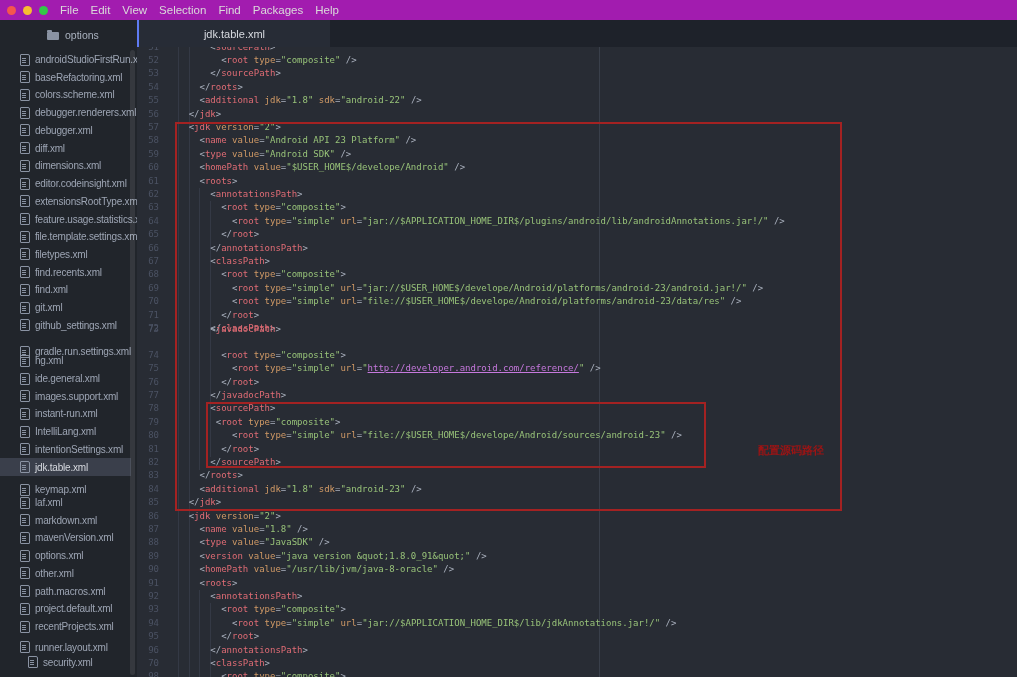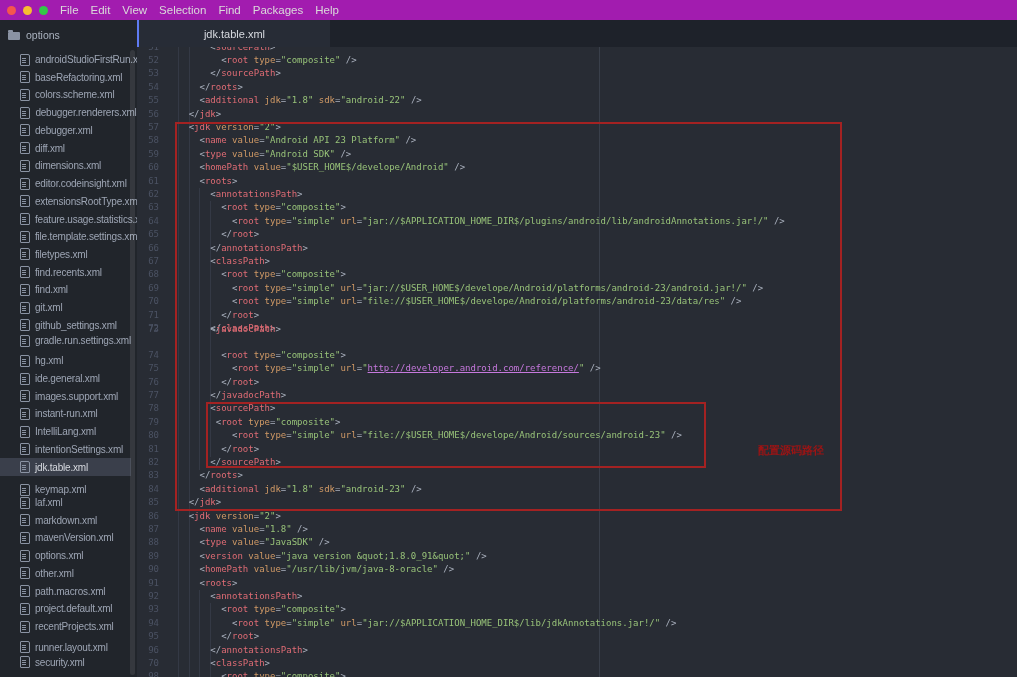--- a/index.html
+++ b/index.html
@@ -17,21 +17,21 @@
   .tl{width:9px;height:9px;border-radius:50%;}
   #menu-items{display:flex;align-items:center;gap:12px;margin-left:6px;}
   .menu-item{color:#dadada;font-size:11.5px;cursor:default;}
   
   #sidebar{
     position:absolute;left:0;top:20px;width:137px;height:657px;
     background:#21252b;z-index:6;overflow:hidden;
   }
   #tree-root{
     position:absolute;left:0;top:6px;height:18px;width:137px;
-    display:flex;align-items:center;
+    display:flex;align-items:center;padding-left:39px;
   }
   .folder-icon{
     position:relative;width:12px;height:8px;background:#8a93a3;
     border-radius:1px;margin-left:8px;margin-top:2px;flex:0 0 auto;
   }
   .folder-icon:before{
     content:"";position:absolute;left:0;top:-2px;width:5px;height:2px;
     background:#8a93a3;border-radius:1px 1px 0 0;
   }
   #tree-root .lbl{margin-left:6px;color:#aab2bf;font-size:10.5px;}
@@ -126,21 +126,21 @@
         <span class="lbl">androidStudioFirstRun.xml</span>
       </div>
       <div class="tree-item" style="top: 48.42px;">
         <span class="file-icon"></span>
         <span class="lbl">baseRefactoring.xml</span>
       </div>
       <div class="tree-item" style="top: 66.14px;">
         <span class="file-icon"></span>
         <span class="lbl">colors.scheme.xml</span>
       </div>
-      <div class="tree-item" style="top: 83.86px; justify-content: center;">
+      <div class="tree-item" style="top: 83.86px;">
         <span class="file-icon"></span>
         <span class="lbl">debugger.renderers.xml</span>
       </div>
       <div class="tree-item" style="top: 101.58px;">
         <span class="file-icon"></span>
         <span class="lbl">debugger.xml</span>
       </div>
       <div class="tree-item" style="top: 119.3px;">
         <span class="file-icon"></span>
         <span class="lbl">diff.xml</span>
@@ -178,21 +178,21 @@
         <span class="lbl">find.xml</span>
       </div>
       <div class="tree-item" style="top: 278.78px;">
         <span class="file-icon"></span>
         <span class="lbl">git.xml</span>
       </div>
       <div class="tree-item" style="top: 296.5px;">
         <span class="file-icon"></span>
         <span class="lbl">github_settings.xml</span>
       </div>
-      <div class="tree-item" style="top: 312px; text-align: right;">
+      <div class="tree-item" style="top: 323px; text-align: right;">
         <span class="file-icon"></span>
         <span class="lbl">gradle.run.settings.xml</span>
       </div>
       <div class="tree-item" style="top: 331.94px;">
         <span class="file-icon"></span>
         <span class="lbl">hg.xml</span>
       </div>
       <div class="tree-item" style="top: 349.66px;">
         <span class="file-icon"></span>
         <span class="lbl">ide.general.xml</span>
@@ -250,21 +250,21 @@
         <span class="lbl">project.default.xml</span>
       </div>
       <div class="tree-item" style="top: 597.74px;">
         <span class="file-icon"></span>
         <span class="lbl">recentProjects.xml</span>
       </div>
       <div class="tree-item" style="top: 615.46px; align-items: flex-end;">
         <span class="file-icon"></span>
         <span class="lbl">runner.layout.xml</span>
       </div>
-      <div class="tree-item" style="top: 633.18px;">
+      <div class="tree-item" style="top: 633.18px; margin-left: 8px;">
         <span class="file-icon"></span>
         <span class="lbl">security.xml</span>
       </div>
     </div>
   <div id="sidebar-scrollbar"></div>
 </div>
 
 <div id="tabbar">
   <div class="tab">
     <span class="lbl">jdk.table.xml</span>

